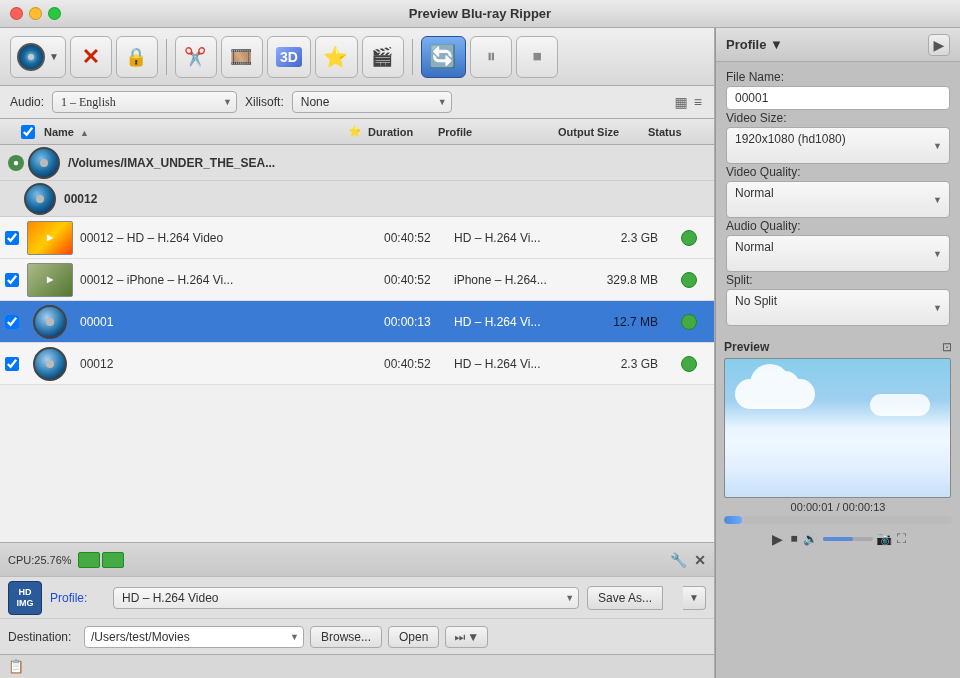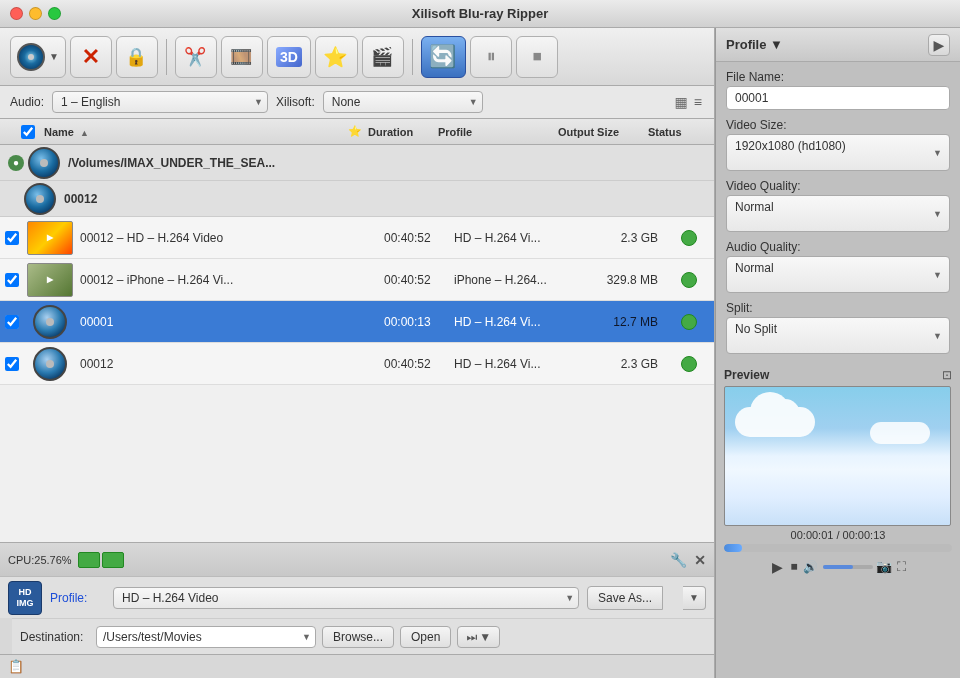--- a/index.html
+++ b/index.html
@@ -90,34 +90,34 @@
     .activity-blocks { display: flex; gap: 2px; }
     .activity-block { width: 22px; height: 16px; background: #44aa44; border: 1px solid #228822; border-radius: 2px; }
     .bottom-spacer { flex: 1; }
     .wrench-btn { cursor: pointer; font-size: 14px; color: #555; }
     .close-bottom-btn { cursor: pointer; font-size: 14px; color: #555; font-weight: bold; }
 
     
     .profile-bar { background: #e0e0e0; border-top: 1px solid #bbb; padding: 5px 8px; display: flex; align-items: center; gap: 8px; height: 42px; }
     .profile-icon { width: 34px; height: 34px; background: #2a5a9a; border-radius: 4px; display: flex; align-items: center; justify-content: center; color: white; font-size: 9px; font-weight: bold; text-align: center; line-height: 1.2; border: 1px solid #1a3a6a; }
     .profile-label { font-size: 12px; color: #1d4ed8; min-width: 55px; }
-    .dest-bar { background: #e0e0e0; border-top: 1px solid #ccc; padding: 4px 8px; display: flex; align-items: center; gap: 6px; height: 36px; margin-left: 12px; }
+    .dest-bar { background: #e0e0e0; border-top: 1px solid #ccc; padding: 4px 8px; display: flex; align-items: center; gap: 6px; height: 36px; }
     .dest-label { font-size: 12px; color: #333; min-width: 70px; }
     .dest-btn { background: linear-gradient(to bottom, #f5f5f5, #e0e0e0); border: 1px solid #aaa; border-radius: 4px; padding: 3px 10px; font-size: 12px; cursor: pointer; color: #333; }
     .status-bar { background: #d8d8d8; border-top: 1px solid #aaa; padding: 3px 8px; display: flex; align-items: center; gap: 6px; height: 24px; }
     .status-text { font-size: 11px; color: #333; flex: 1; }
     .status-icon { font-size: 13px; color: #555; cursor: pointer; }
 
     
     .right-panel { width: 245px; background: #c0c0c0; display: flex; flex-direction: column; border-left: 1px solid #999; }
     .right-header { background: linear-gradient(to bottom, #e0e0e0, #c8c8c8); border-bottom: 1px solid #aaa; padding: 6px 10px; display: flex; align-items: center; justify-content: space-between; height: 34px; }
     .right-header-title { font-size: 13px; font-weight: bold; color: #333; }
     .right-arrow-btn { font-size: 14px; color: #555; cursor: pointer; background: linear-gradient(to bottom, #f0f0f0, #d8d8d8); border: 1px solid #aaa; border-radius: 4px; width: 22px; height: 22px; display: flex; align-items: center; justify-content: center; }
 
-    .right-content { padding: 8px 10px; display: flex; flex-direction: column; gap: 8px; }
+    .right-content { padding: 8px 10px; display: flex; flex-direction: column; gap: 1px; }
     .field-label { font-size: 12px; color: #333; margin-bottom: 2px; }
     .field-input { width: 100%; background: white; border: 1px solid #aaa; border-radius: 4px; padding: 4px 8px; font-size: 12px; color: #333; }
     .field-select-wrapper { position: relative; width: 100%; }
     .field-select-wrapper::after { content: '▼'; position: absolute; right: 8px; top: 50%; transform: translateY(-50%); font-size: 9px; color: #666; pointer-events: none; }
     .field-select { width: 100%; background: linear-gradient(to bottom, #f8f8f8, #e8e8e8); border: 1px solid #aaa; border-radius: 4px; padding: 4px 24px 17px 8px; font-size: 12px; color: #333; appearance: none; -webkit-appearance: none; cursor: pointer; }
 
     
     .preview-section { padding: 6px 8px; }
     .preview-header { display: flex; align-items: center; justify-content: space-between; margin-bottom: 4px; }
     .preview-title { font-size: 12px; color: #333; font-weight: bold; }
@@ -149,21 +149,21 @@
   </style>
 </head>
 <body>
 
 <div class="titlebar">
   <div class="traffic-lights">
     <div class="traffic-light tl-red"></div>
     <div class="traffic-light tl-yellow"></div>
     <div class="traffic-light tl-green"></div>
   </div>
-  <span class="titlebar-title">Xilisoft Blu-ray Ripper</span>
+  <span class="titlebar-title">Preview Blu-ray Ripper</span>
 </div>
 
 <div class="main-container">
 
   <div class="left-panel">
 
     <div class="toolbar">
 
       <div class="toolbar-btn" style="gap:4px; padding: 4px 6px;">
         <div class="icon-disc"></div>
@@ -209,21 +209,21 @@
       </div>
 
       <div class="toolbar-btn">
         <span style="font-size:18px; color:#888;">⏹</span>
       </div>
     </div>
 
     <div class="audio-bar">
       <span class="audio-label">Audio:</span>
       <div class="select-wrapper">
-        <select class="select-field" style="width:216px;">
+        <select class="select-field" style="width:185px;font-family:Liberation Serif, serif;">
           <option>1 – English</option>
         </select>
       </div>
       <span class="audio-label">Xilisoft:</span>
       <div class="select-wrapper">
         <select class="select-field" style="width:160px;">
           <option>None</option>
         </select>
       </div>
       <div class="grid-icons">

